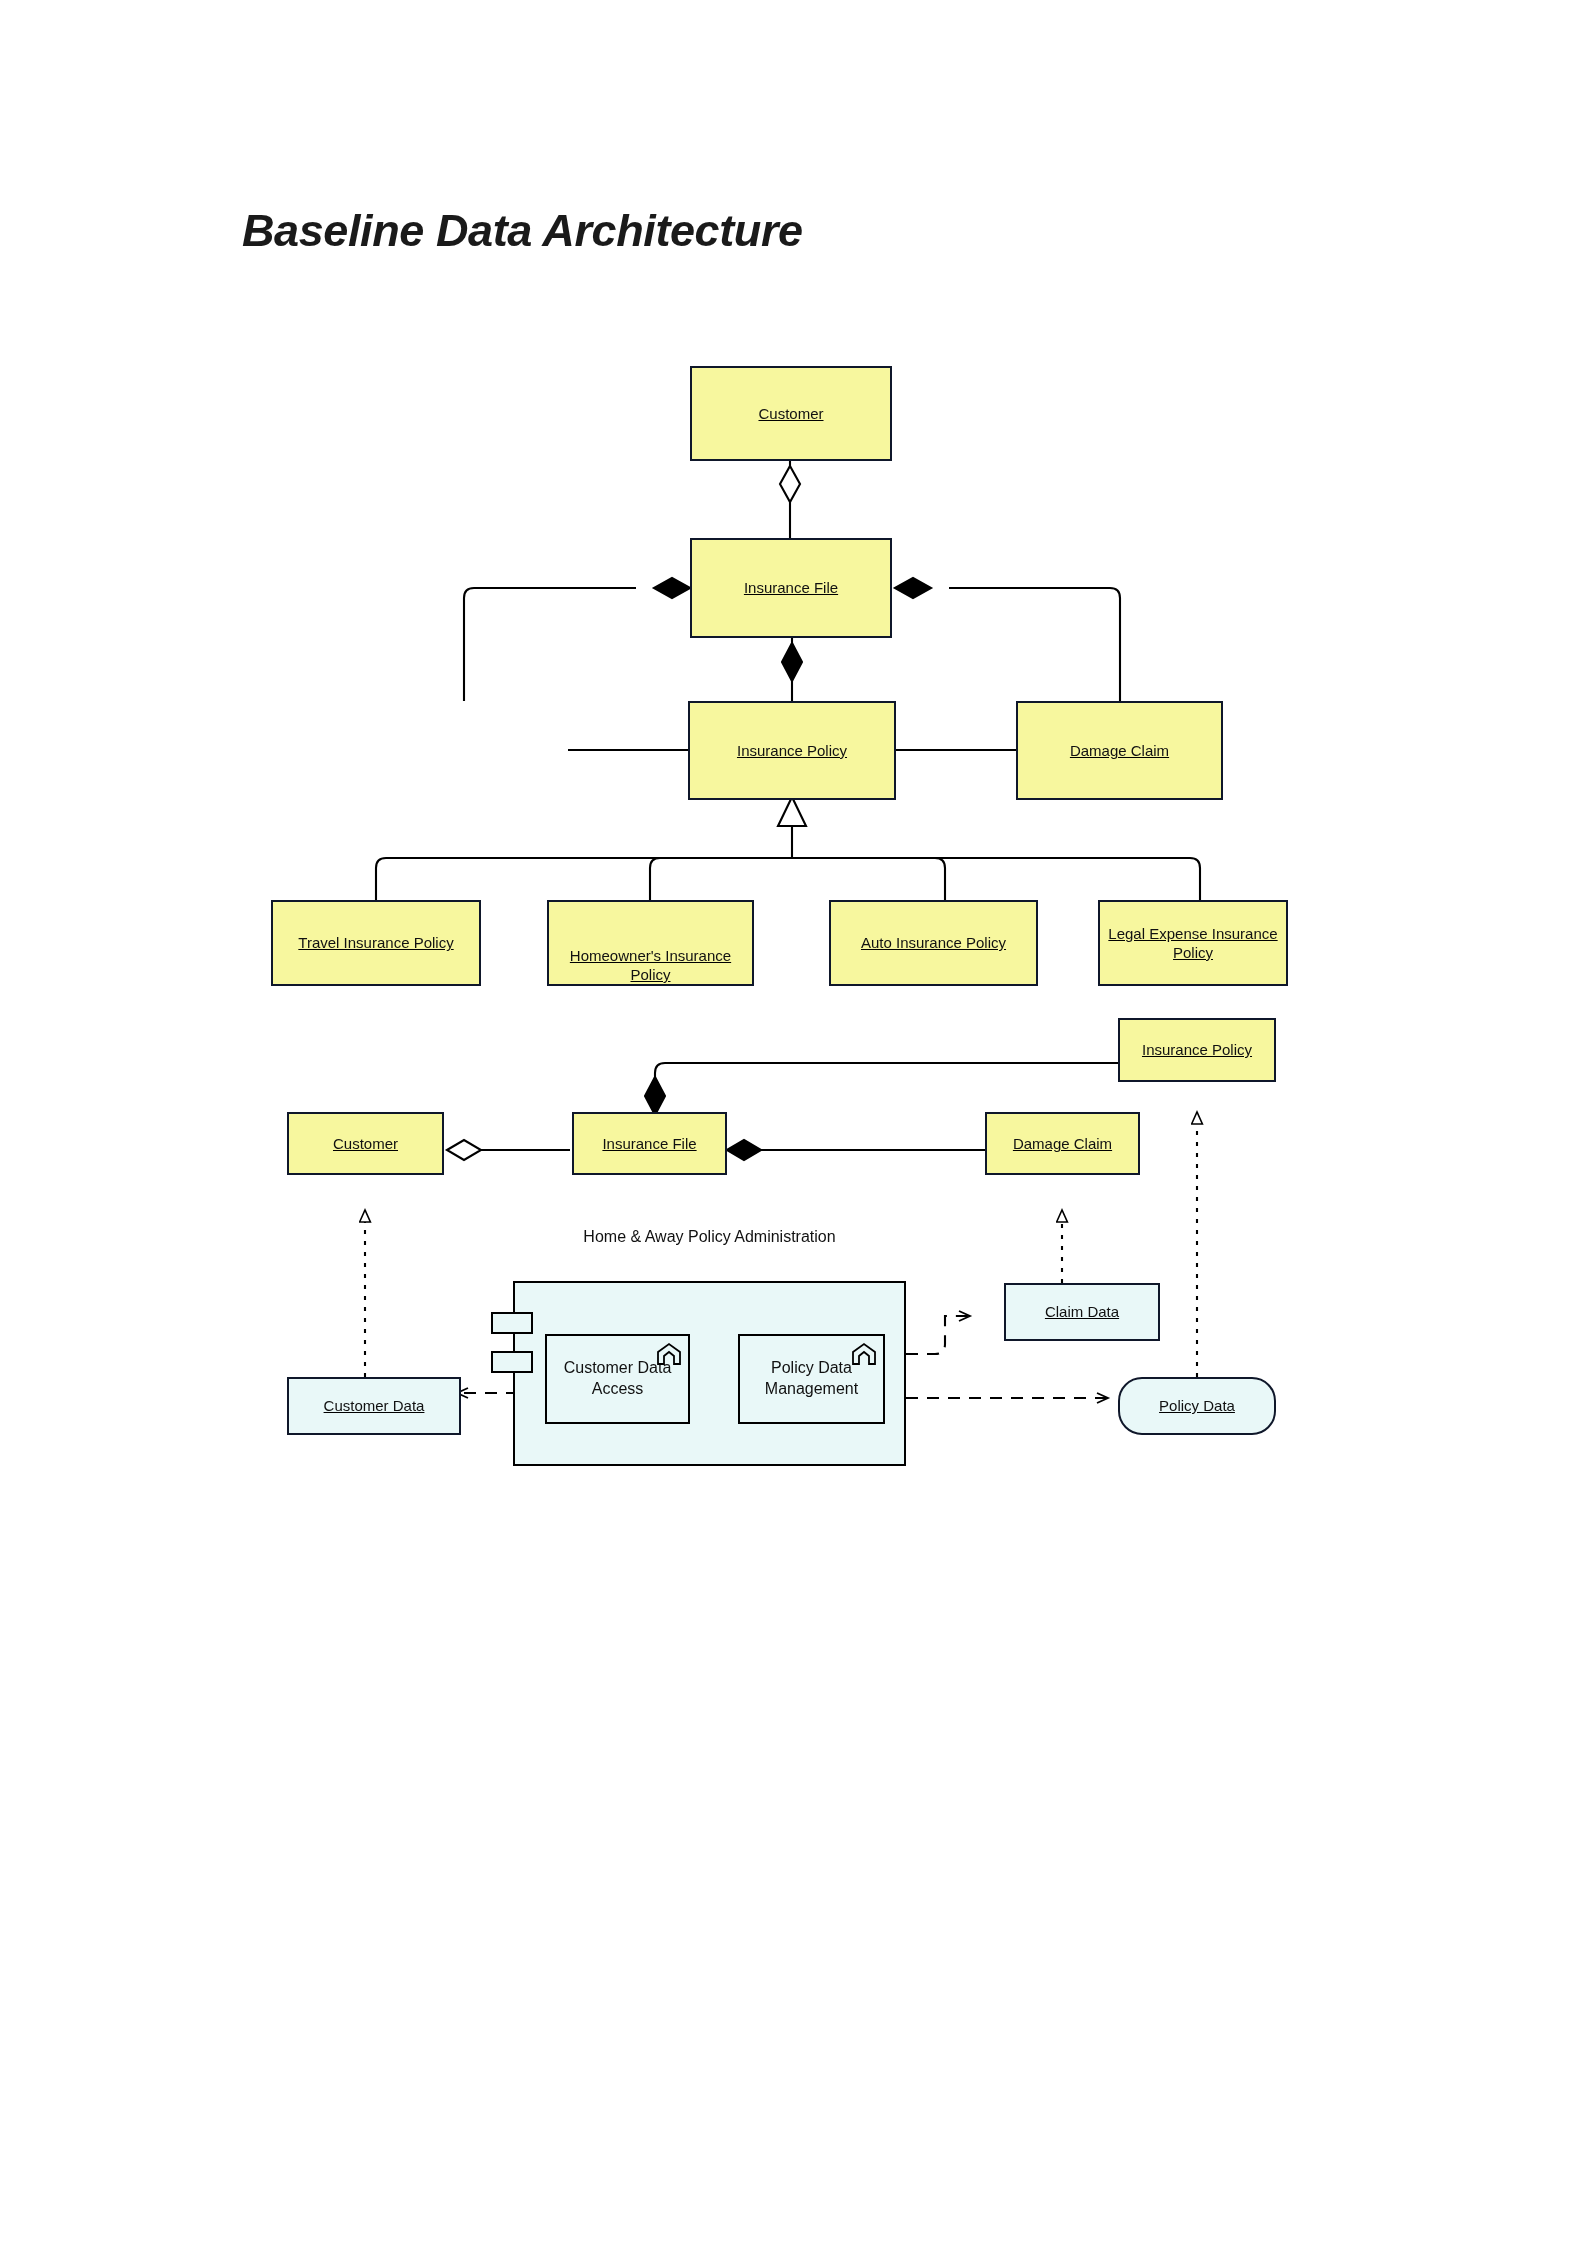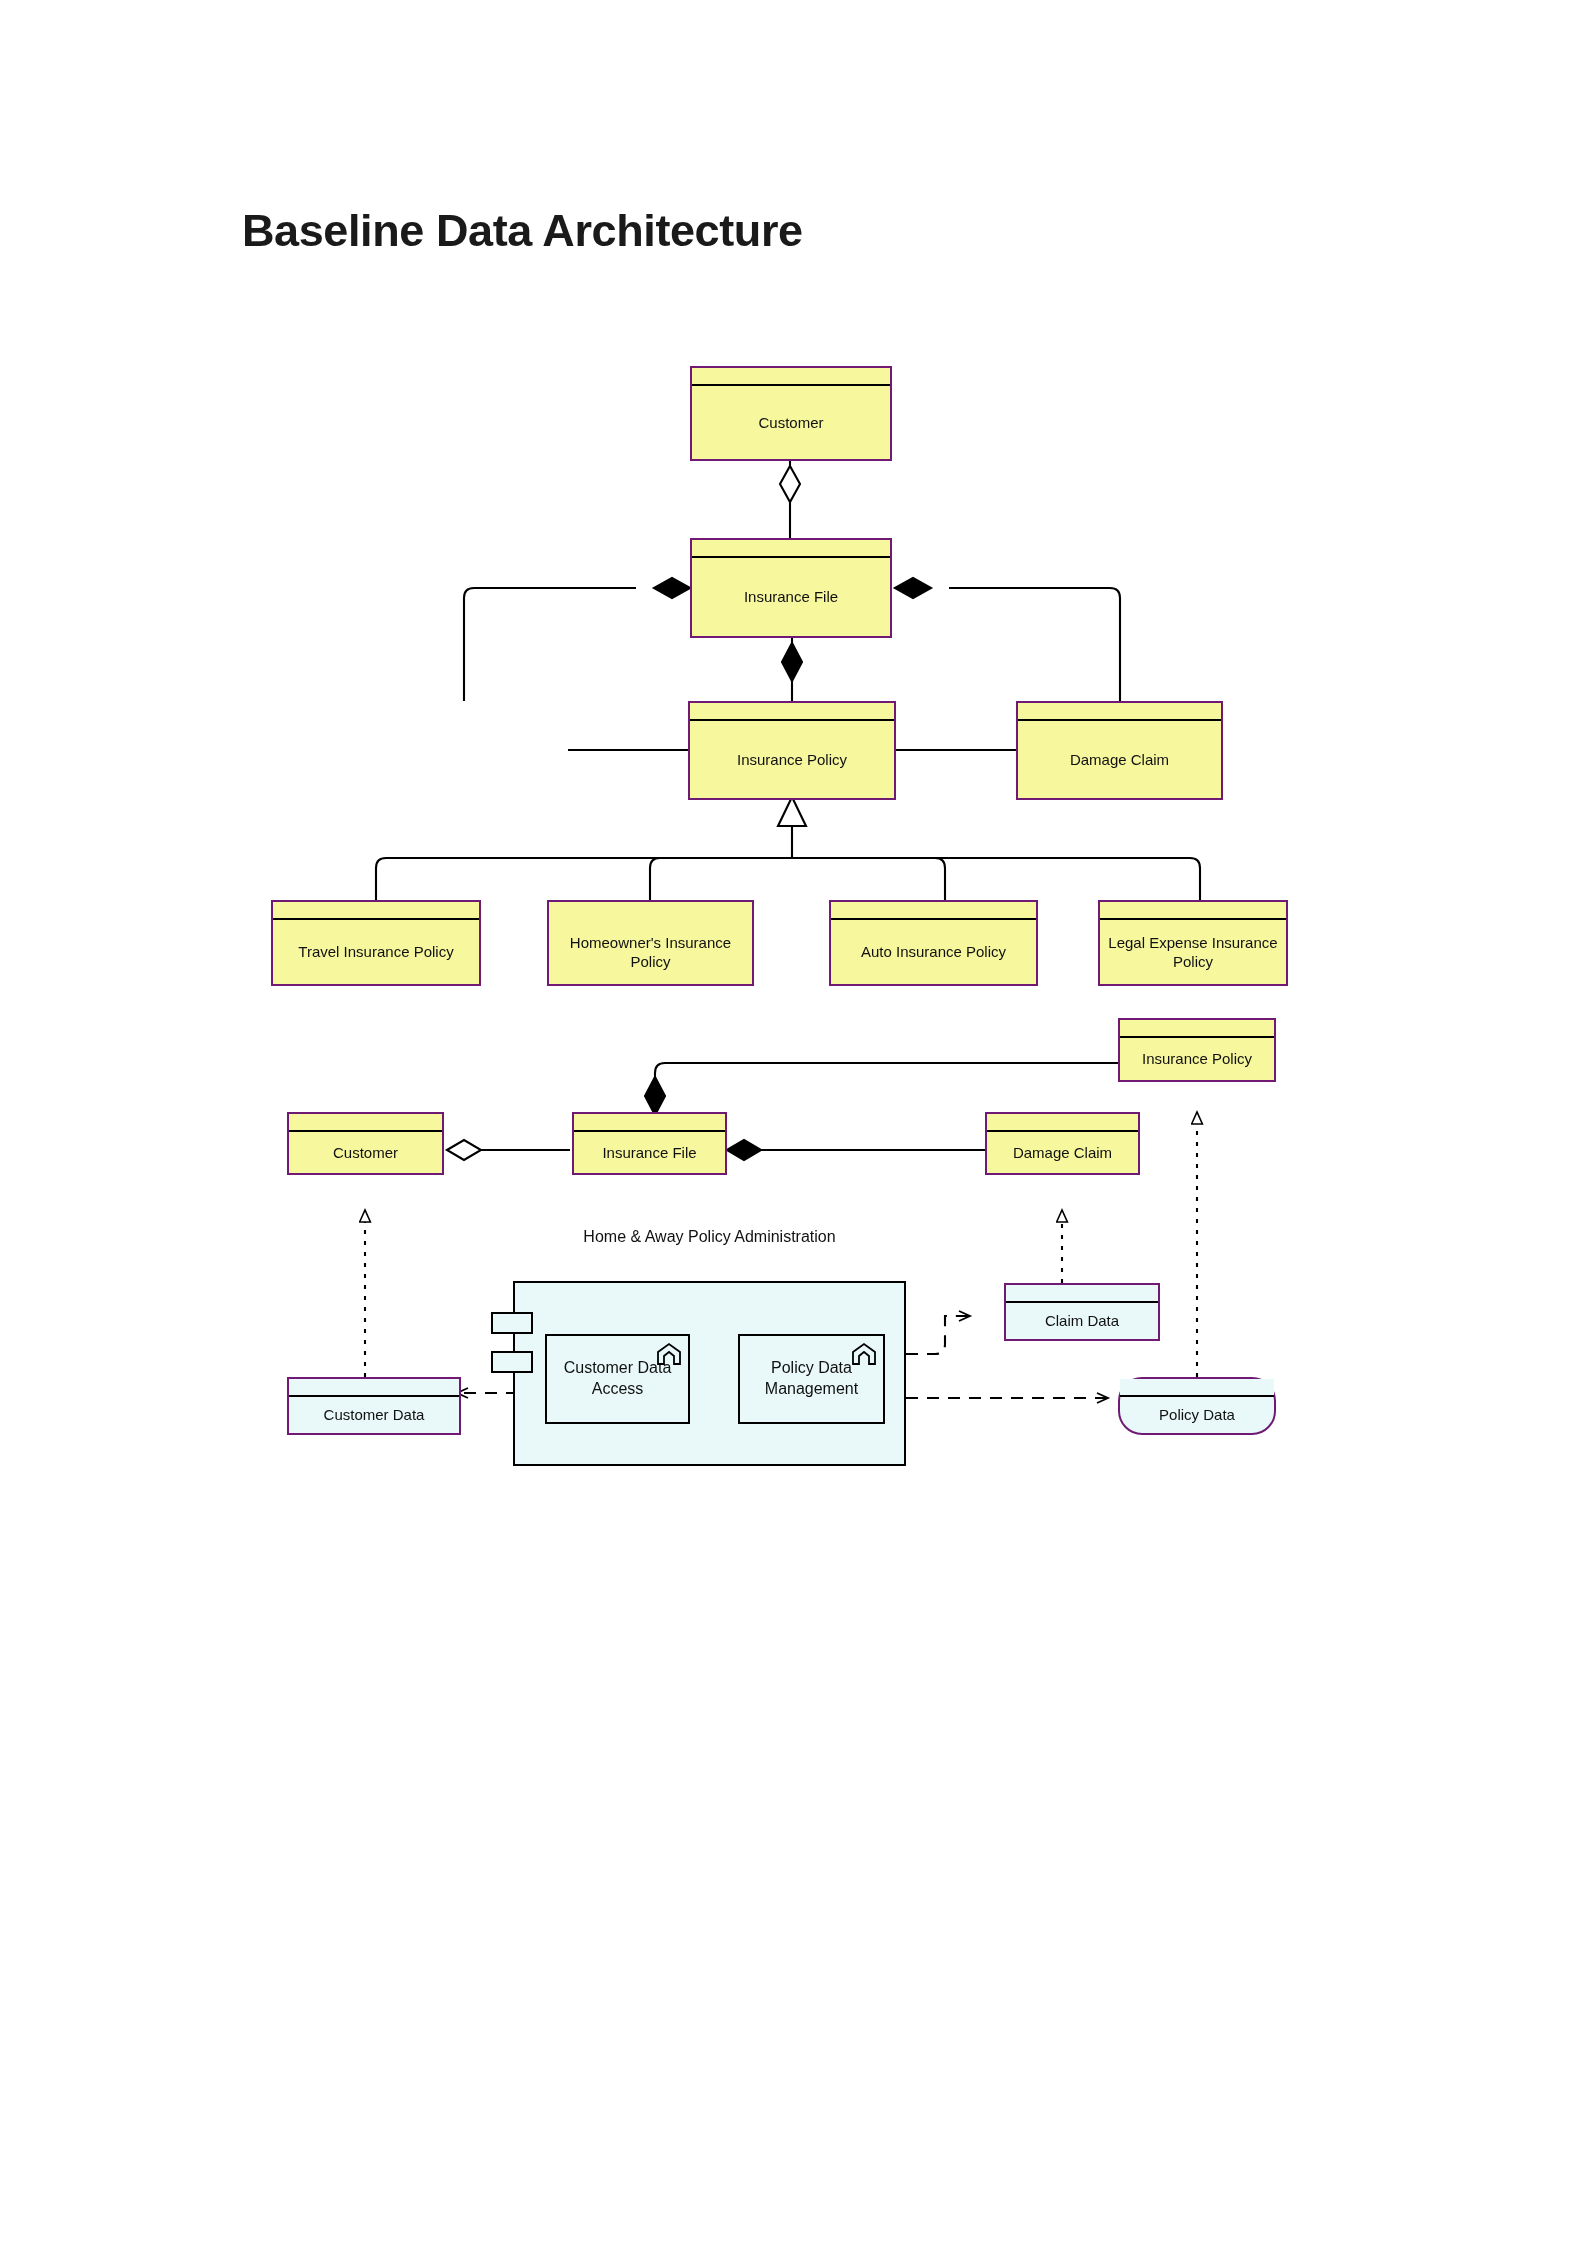--- a/index.html
+++ b/index.html
@@ -23,35 +23,37 @@
   }
   #page-title {
     position: absolute;
     left: 242px;
     top: 205px;
     font-size: 45px;
     font-weight: 600;
     letter-spacing: -0.4px;
     color: #1a1a1a;
     white-space: nowrap;
+    font-style: italic;
   }
   #diagram-canvas {
     position: absolute;
     left: 0;
     top: 0;
     width: 1587px;
     height: 2244px;
   }
   
   .node {
     position: absolute;
     box-sizing: border-box;
-    border: 2px solid #701a75;
+    border: 2px solid #0f172a;
     display: flex;
-    flex-direction: column;
+    flex-direction: row;
+    text-decoration: underline;
   }
   .node .band {
     height: 18px;
     flex: 0 0 auto;
     border-bottom: 2px solid #000000;
     box-sizing: border-box;
   }
   .node .body {
     flex: 1 1 auto;
     display: flex;

